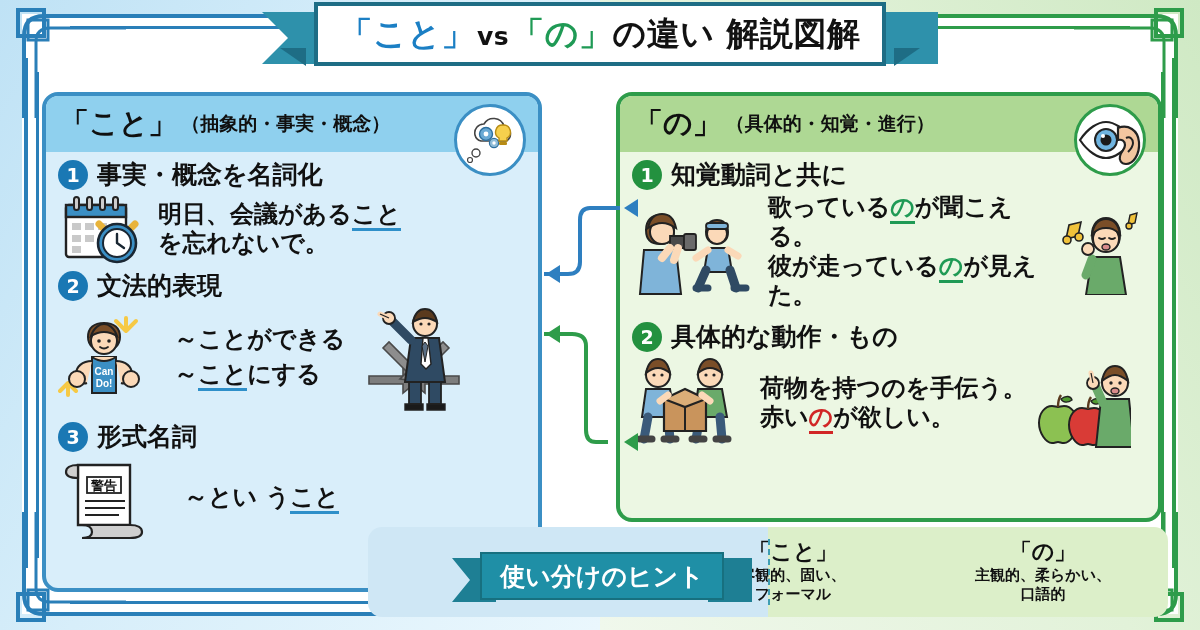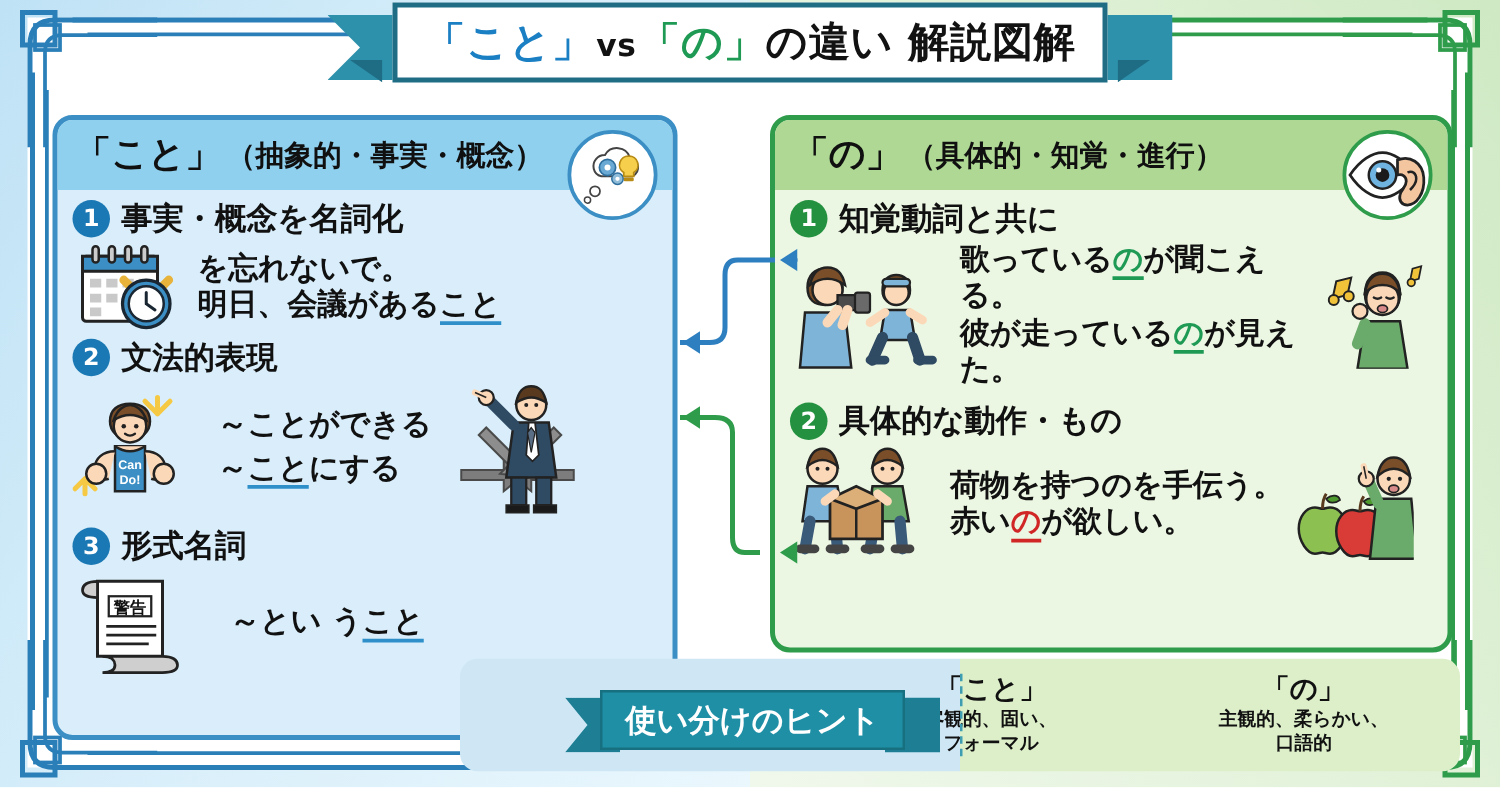--- a/index.html
+++ b/index.html
@@ -54,21 +54,21 @@
   .t-vs{font-size:25px;font-weight:bold;padding:0 2px;}
 
   
   .panel{position:absolute;border-radius:16px;box-sizing:border-box;overflow:hidden;}
   #panel-koto{left:42px;top:92px;width:500px;height:500px;border:4px solid #3b8fc4;background:#d9eefa;}
   #panel-no{left:616px;top:92px;width:546px;height:430px;border:4px solid #2e9c4a;background:#ecf7e3;}
   .panel-head{height:56px;display:flex;align-items:center;padding:0 14px;box-sizing:border-box;}
   #panel-koto .panel-head{background:#8fd0ee;}
   #panel-no .panel-head{background:#aed894;}
   .head-main{font-size:29px;font-weight:bold;color:#101010;}
-  .head-sub{font-size:23px;font-weight:bold;color:#101010;margin-left:4px;}
+  .head-sub{font-size:19px;font-weight:bold;color:#101010;margin-left:4px;}
   .head-icon{position:absolute;top:8px;width:72px;height:72px;border-radius:50%;background:#fff;
              display:flex;align-items:center;justify-content:center;box-sizing:border-box;}
   #icon-think{right:12px;border:3px solid #3b8fc4;}
   #icon-senses{right:12px;border:3px solid #2e9c4a;}
 
   .panel-body{position:relative;padding:6px 12px 0 12px;}
 
   .item{position:relative;margin-bottom:2px;}
   .item-head{display:flex;align-items:center;gap:9px;}
   .badge{width:30px;height:30px;border-radius:50%;color:#fff;font-size:19px;font-weight:bold;
@@ -202,22 +202,22 @@
               <rect x="53" y="30" width="9" height="7" fill="#c9c9c9"></rect>
             <rect x="14" y="42" width="9" height="7" fill="#c9c9c9"></rect>
               <rect x="27" y="42" width="9" height="7" fill="#c9c9c9"></rect>
             <rect x="14" y="53" width="9" height="7" fill="#c9c9c9"></rect>
             <path d="M48 38l-7-7M70 38l7-7" stroke="#e8b33a" stroke-width="7" stroke-linecap="round"></path>
             <circle cx="59" cy="50" r="19" fill="#3b8fc4" stroke="#1a2733" stroke-width="2.6"></circle>
             <circle cx="59" cy="50" r="14" fill="#fff" stroke="#1a2733" stroke-width="2"></circle>
             <path d="M59 50V41M59 50l7 5" stroke="#1a2733" stroke-width="2.4" stroke-linecap="round"></path>
           </svg>
           <div>
+            <div class="ex"><span>明日、会議がある</span><span class="u-blue">こと</span></div>
             <div class="ex">を忘れないで。</div>
-            <div class="ex"><span>明日、会議がある</span><span class="u-blue">こと</span></div>
           </div>
         </div>
       </div>
 
       <div class="item" style="margin-top:4px;">
         <div class="item-head">
           <span class="badge blue">2</span>
           <span class="item-title">文法的表現</span>
         </div>
         <div class="item-row" style="margin-top:0;">

